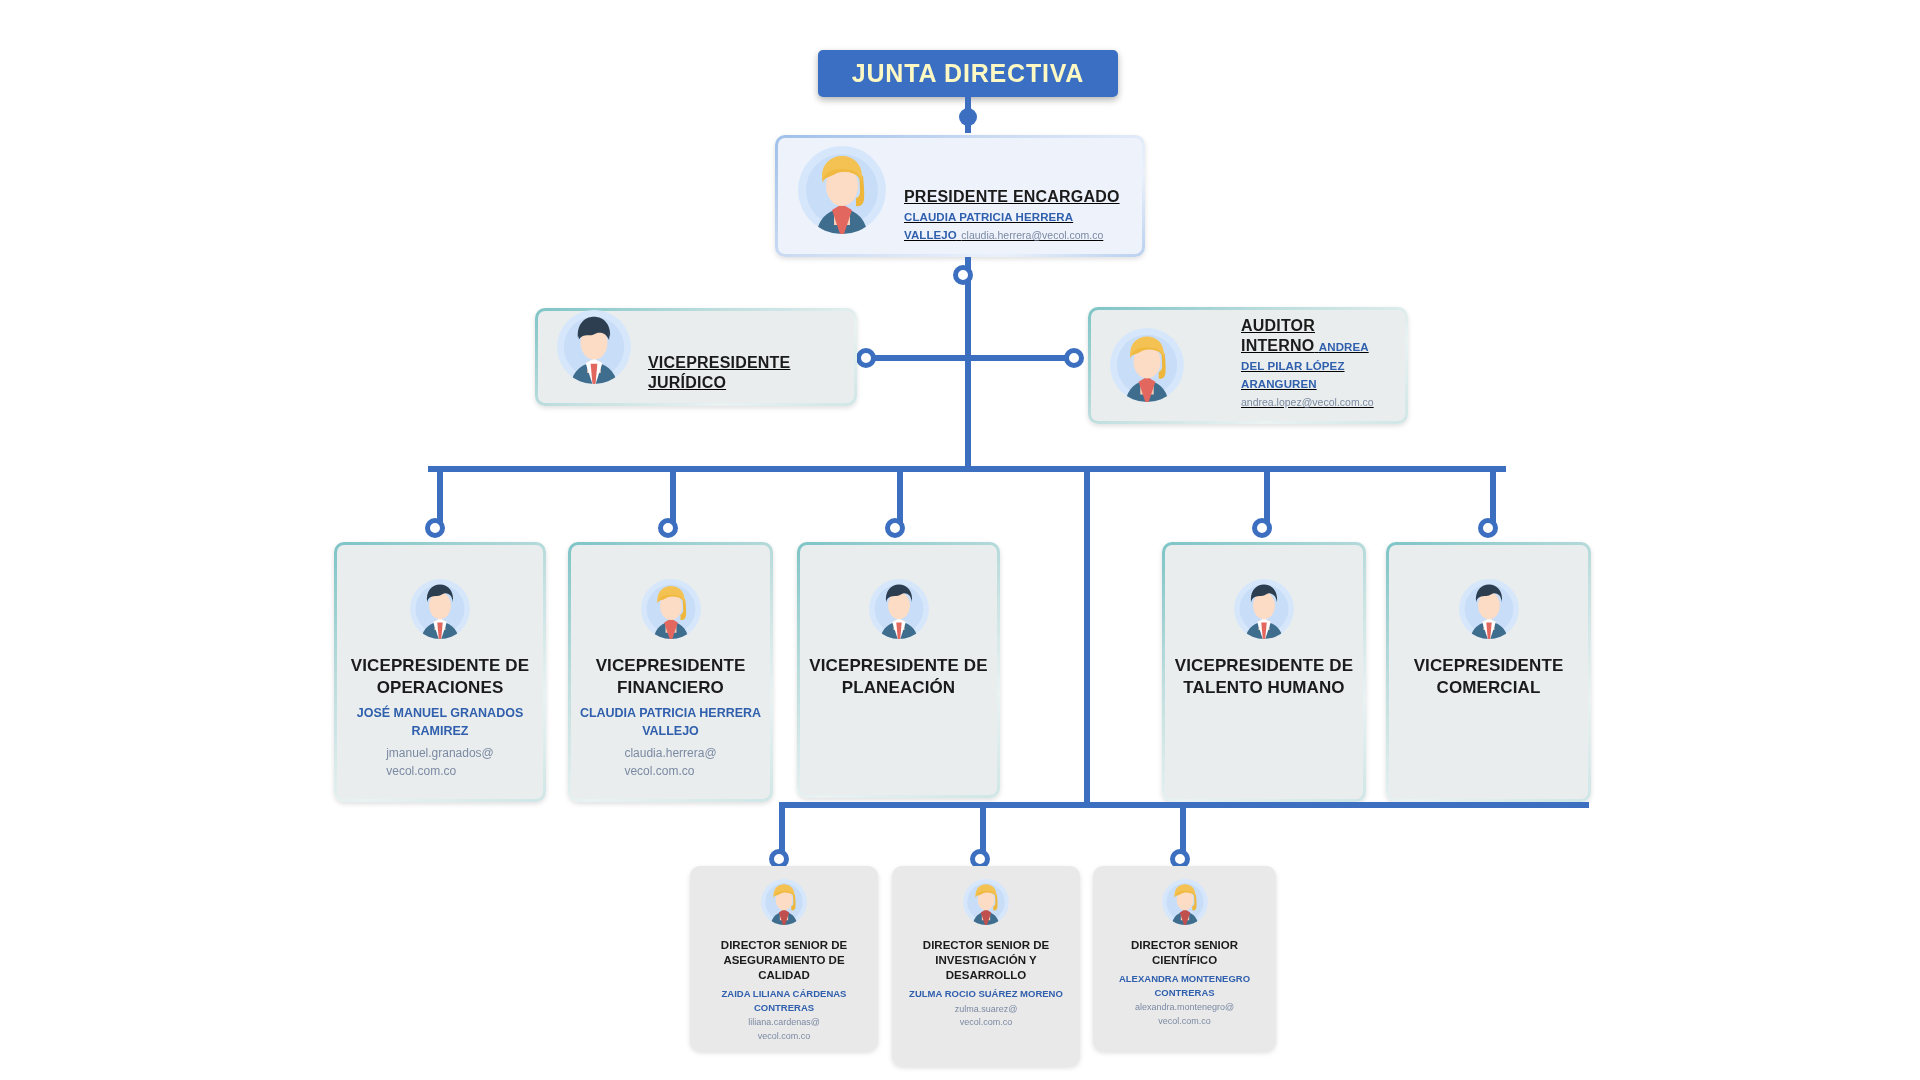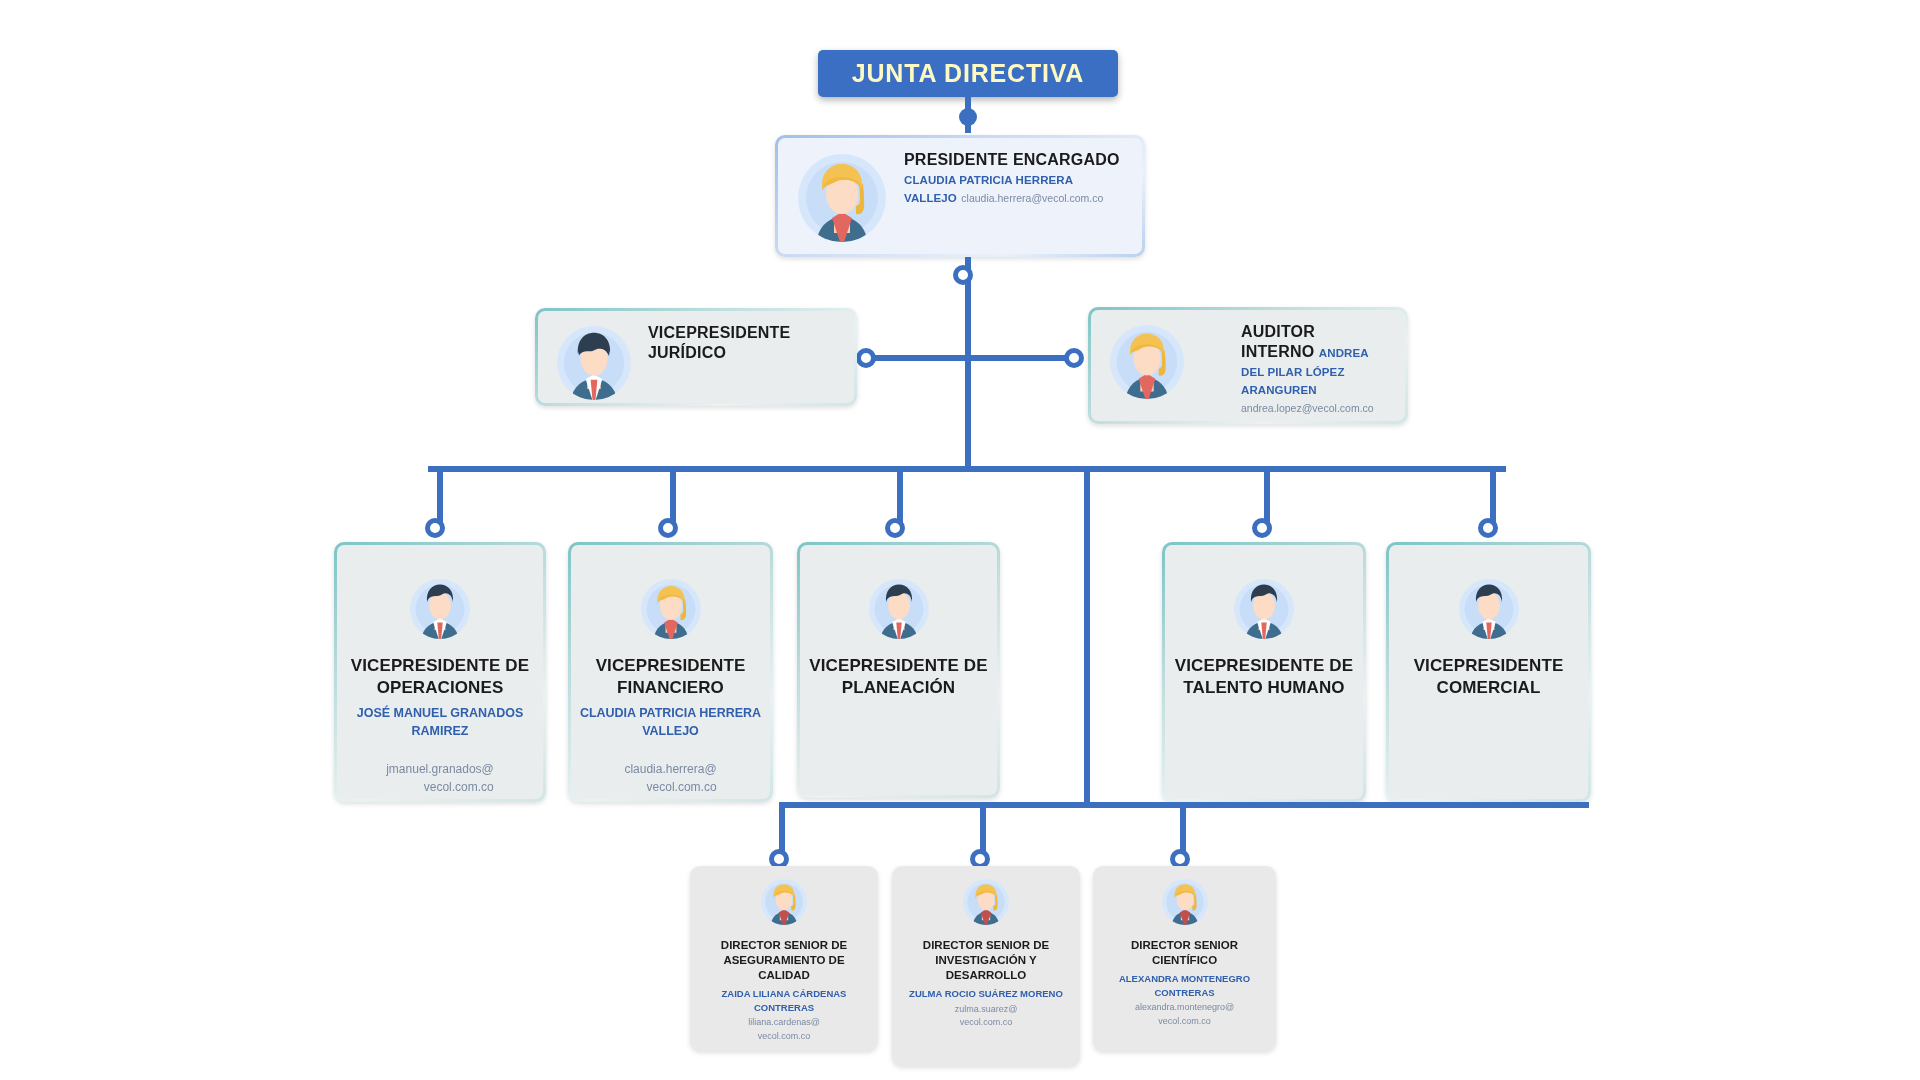--- a/index.html
+++ b/index.html
@@ -55,21 +55,21 @@
   }
   .card.blue {
     background:
       linear-gradient(#eef2fb, #eef2fb) padding-box,
       linear-gradient(150deg, #9fc0ea 0%, #cddcf3 40%, #eaf1fb 75%, #b9d0ef 100%) border-box;
     border: 3px solid transparent;
   }
   .card.plain { background: #e9e9e9; }
 
   
-  .card.horiz { display: flex; align-items: flex-start; padding: 10px 14px; }
+  .card.horiz { display: flex; align-items: flex-end; padding: 10px 14px; text-decoration: underline; }
   .card.horiz .avatar-wrap { flex: 0 0 auto; margin-right: 12px; }
   .card.horiz .txt { flex: 1 1 auto; padding-top: 2px; }
   .card.horiz .role {
     font-size: 16px; font-weight: 700; color: #1b1b1b;
     line-height: 1.25; letter-spacing: .2px;
   }
   .card.horiz .pname {
     font-size: 11.5px; font-weight: 700; color: #2f5fad;
     line-height: 1.4; margin-top: 10px; letter-spacing: .1px;
   }
@@ -81,21 +81,21 @@
   .card.vert { display: flex; flex-direction: column; align-items: center; padding: 30px 8px 8px; }
   .card.vert .role {
     font-size: 17px; font-weight: 700; color: #1b1b1b;
     text-align: center; line-height: 1.28; margin-top: 8px; letter-spacing: .1px;
   }
   .card.vert .pname {
     font-size: 12.5px; font-weight: 700; color: #2f5fad;
     text-align: center; line-height: 1.45; margin-top: 5px;
   }
   .card.vert .mail {
-    font-size: 12px; color: #7b8aa3; text-align: right; line-height: 1.5; margin-top: 20px;
+    font-size: 12px; color: #7b8aa3; text-align: left; line-height: 1.5; margin-top: 4px;
   }
 
   
   .card.small { display: flex; flex-direction: column; align-items: center; padding: 10px 6px 6px; }
   .card.small .role {
     font-size: 11.5px; font-weight: 700; color: #1b1b1b;
     text-align: center; line-height: 1.3; margin-top: 6px;
   }
   .card.small .pname {
     font-size: 9.5px; font-weight: 700; color: #2f5fad;

